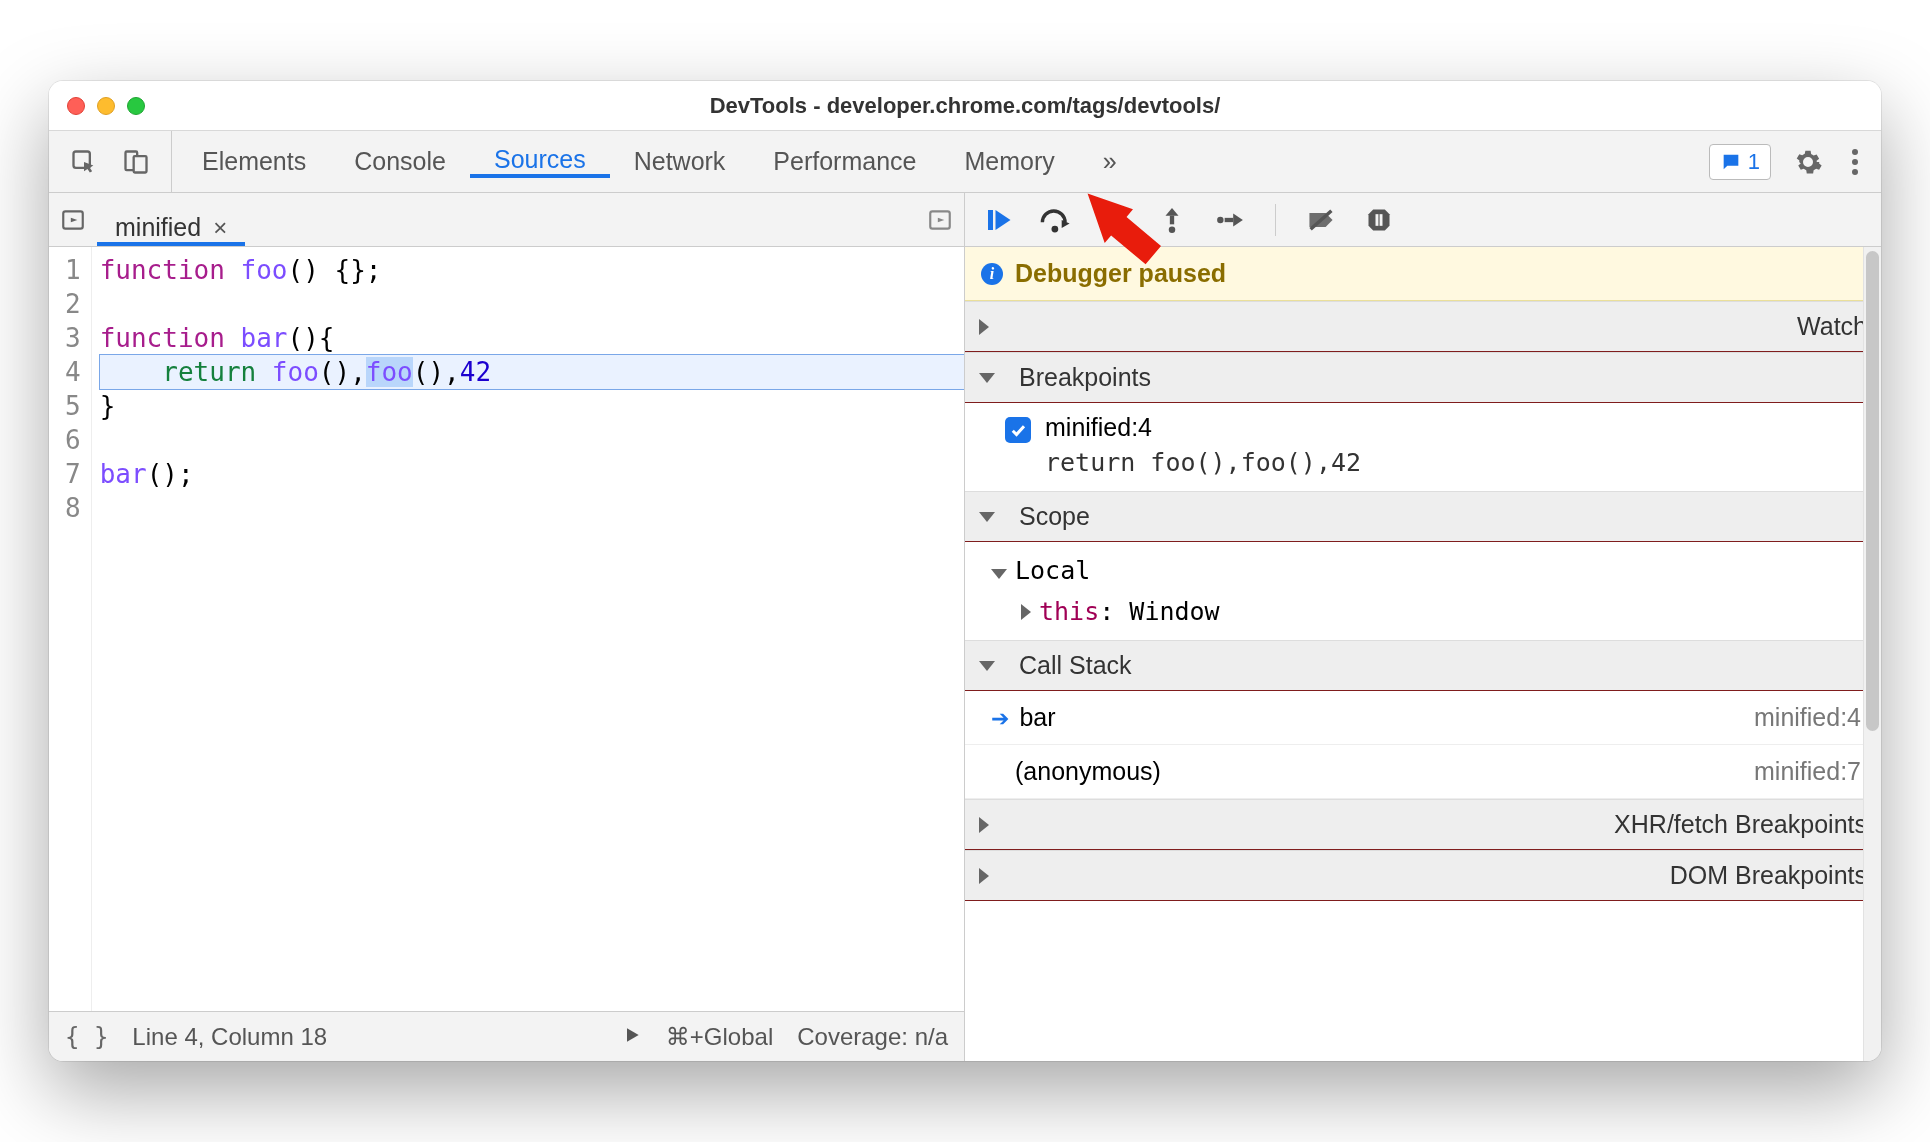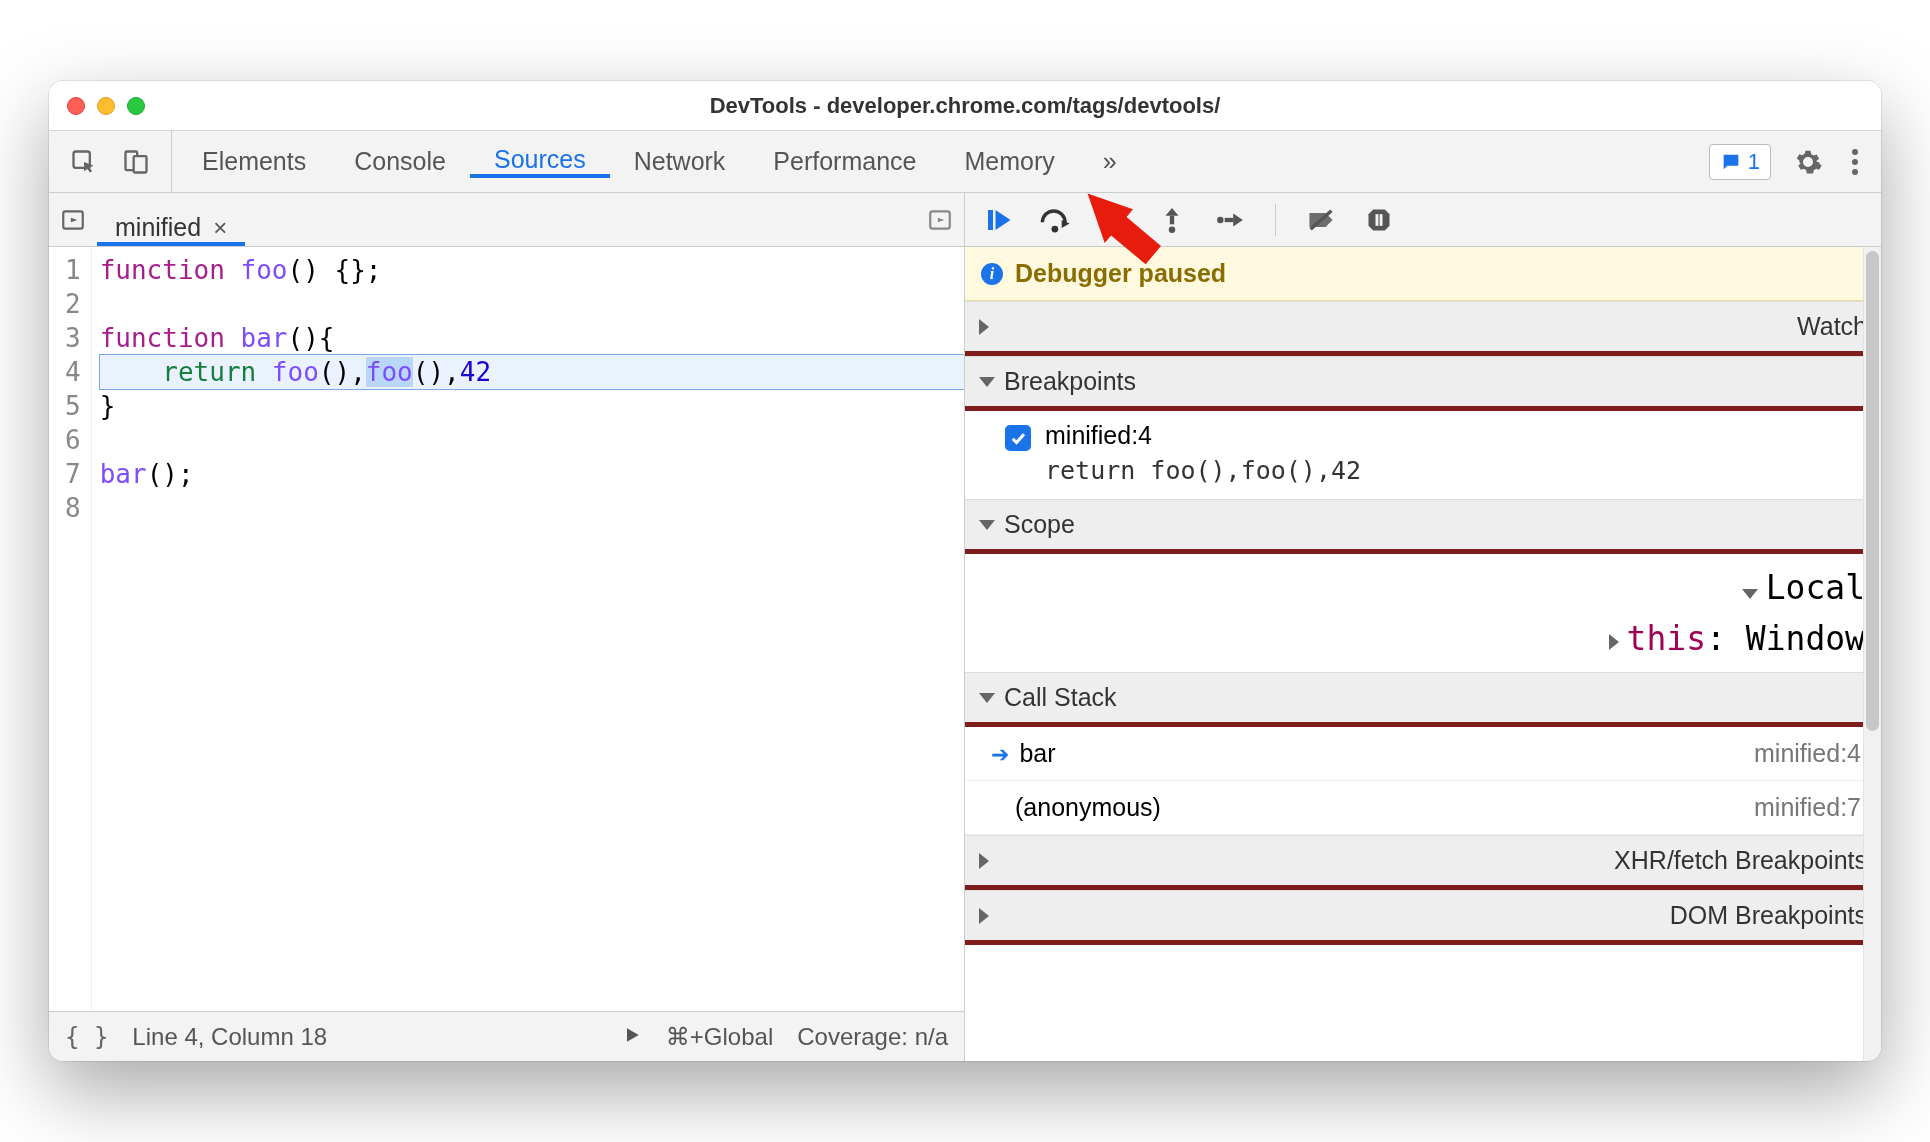--- a/index.html
+++ b/index.html
@@ -125,33 +125,33 @@
     padding: 12px 16px; display:flex; align-items:center; gap:12px;
     font-size: 25px; color:#8a6d00; font-weight:700;
   }
   .info-i {
     width:22px; height:22px; border-radius:50%; background:#1a73e8; color:#fff;
     display:flex; align-items:center; justify-content:center; font-size:16px; font-weight:700;
     font-family: Georgia, serif; font-style: italic;
   }
   
   .panel-h {
-    background:#eee; border-top:1px solid #ddd; border-bottom:5px solid #7f1d1d;
+    background:#eee; border-top:1px solid #ddd; border-bottom:1px solid #7f1d1d;
     padding: 10px 14px; font-size:25px; color:#333;
-    display:flex; align-items:center; gap:9px;
+    display:flex; align-items:center; gap:24px;
   }
   .tri { width:0; height:0; display:inline-block; }
   .tri.right { border-top:8px solid transparent; border-bottom:8px solid transparent; border-left:10px solid #666; }
   .tri.down { border-left:8px solid transparent; border-right:8px solid transparent; border-top:10px solid #666; }
   .panel-body { padding: 10px 16px 14px 40px; font-size:25px; }
   .mono { font-family: Menlo, Consolas, monospace; }
   .bp-row { display:flex; align-items:flex-start; gap:14px; }
   .cb { width:26px; height:26px; border-radius:5px; background:#1a73e8; display:flex; align-items:center; justify-content:center; margin-top:4px;}
   .cb svg { stroke:#fff; }
-  .scope-row { display:flex; justify-content:flex-end; padding:6px 16px 6px 26px; font-size:33px; }
+  .scope-row { display:flex; justify-content:flex-start; padding:6px 16px 6px 26px; font-size:25px; }
   .callrow { display:flex; justify-content:space-between; padding:12px 20px 12px 26px; font-size:25px; border-bottom:1px solid #eee;}
   .callrow .loc { color:#777; }
   .callrow.active .arrow { color:#1a73e8; font-size:22px; margin-right:10px;}
   
   .redarrow {
     position:absolute; top:-20px; left:100px;
     pointer-events:none;
   }
   
   .rscroll { position:absolute; right:0; top:54px; bottom:0; width:18px; background:#f1f1f1; border-left:1px solid #e2e2e2;}

